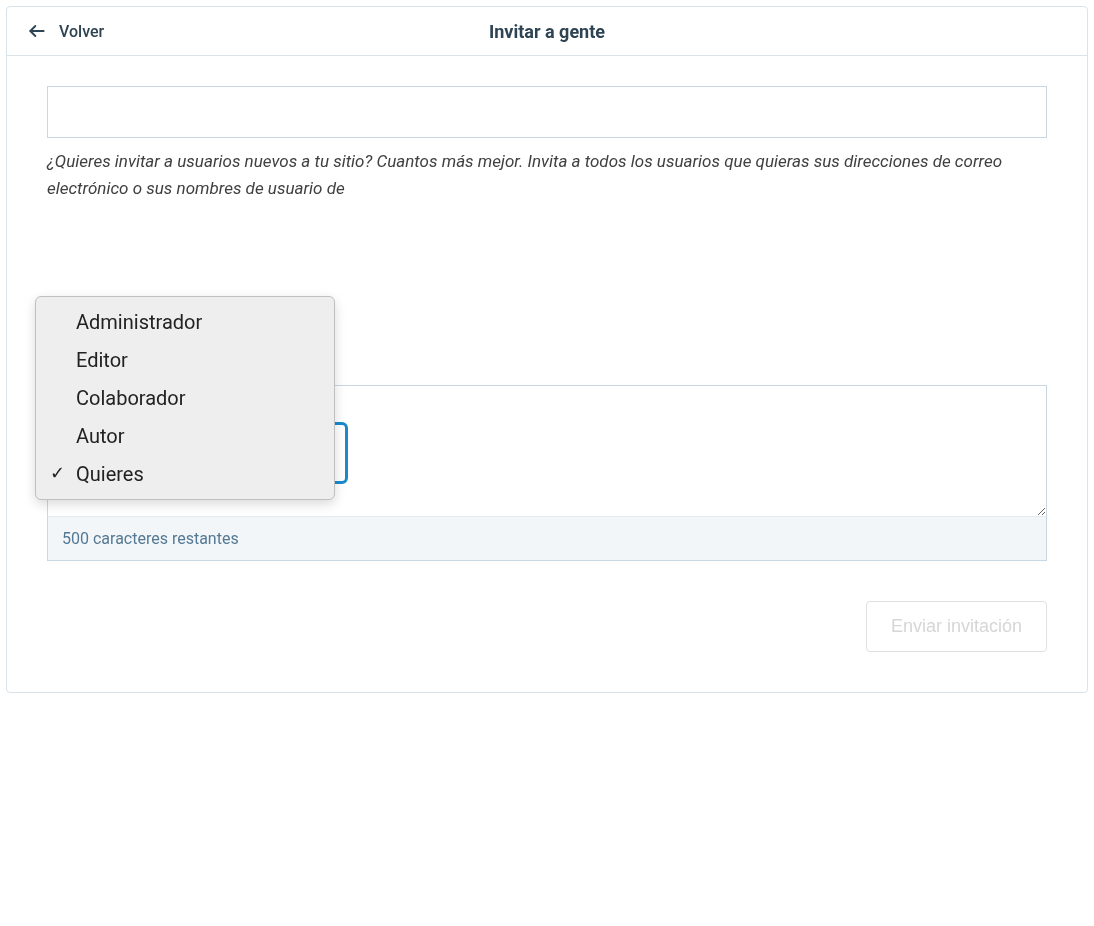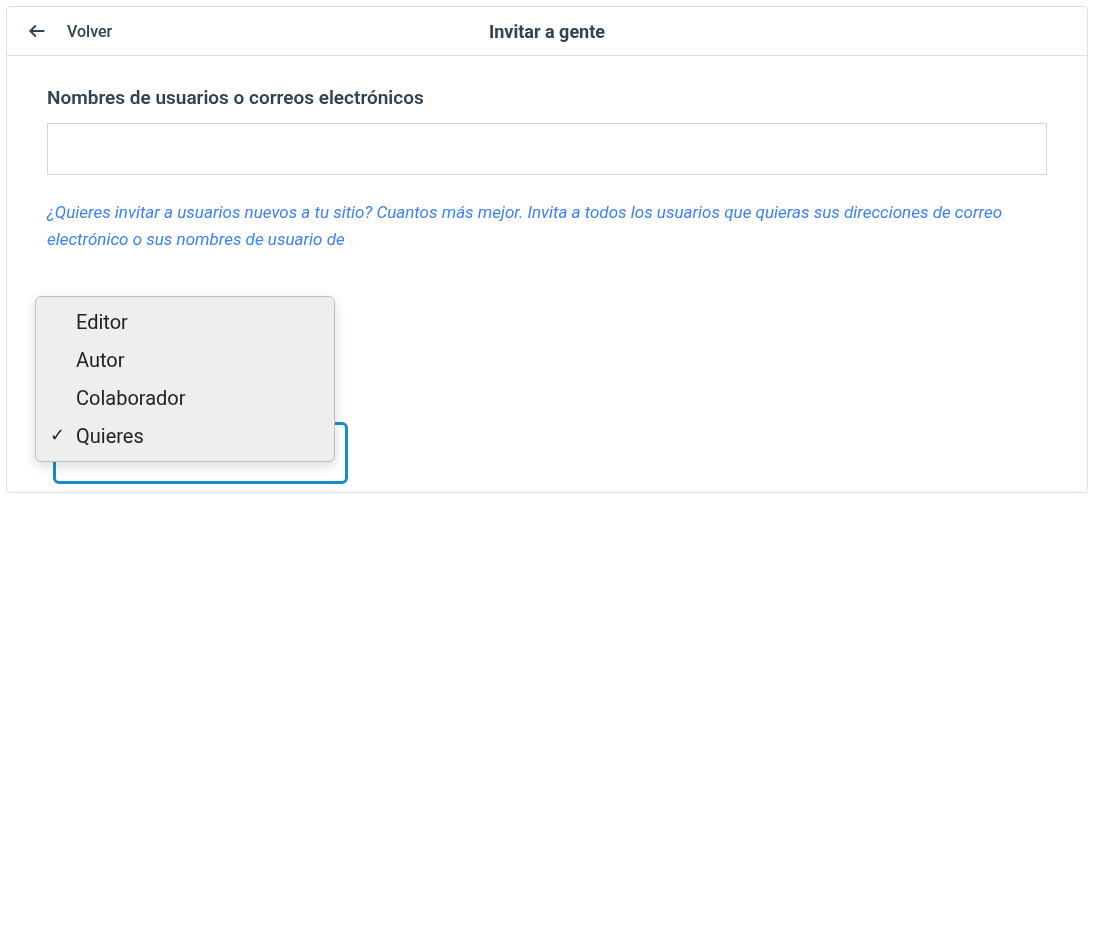--- a/index.html
+++ b/index.html
@@ -21,21 +21,21 @@
     .header {
       display: flex;
       align-items: center;
       padding: 14px 20px;
       border-bottom: 1px solid #d9e3ea;
       position: relative;
     }
     .back-button {
       display: flex;
       align-items: center;
-      gap: 20px;
+      gap: 12px;
       color: #2e4453;
       font-size: 16px;
       cursor: pointer;
       font-weight: 500;
     }
     .back-button svg {
       width: 20px;
       height: 20px;
       stroke: #2e4453;
     }
@@ -65,24 +65,24 @@
     .text-input {
       width: 100%;
       border: 1px solid #c8d7e1;
       padding: 16px;
       font-size: 16px;
       background: #fff;
       border-radius: 0;
     }
     .help-text {
       font-style: italic;
-      color: #3b82f6;
+      color: #404040;
       font-size: 17px;
       line-height: 1.6;
-      margin-top: 24px;
+      margin-top: 10px;
     }
     .dropdown-menu {
       position: absolute;
       top: 240px;
       left: 28px;
       background: #eeeeee;
       border: 1px solid #c0c0c0;
       border-radius: 6px;
       box-shadow: 0 4px 12px rgba(0,0,0,0.15);
       width: 300px;
@@ -170,35 +170,42 @@
         <polyline points="10 18 4 12 10 6"></polyline>
       </svg>
       <span>Volver</span>
     </div>
     <div class="header-title">Invitar a gente</div>
   </div>
 
   <div class="content">
 
     <div class="form-section">
-      <label class="form-label">Nombres de usuarios o correos electrónicos</label>
       <input type="text" class="text-input" value="" style="">
       <div class="help-text">¿Quieres invitar a usuarios nuevos a tu sitio? Cuantos más mejor. Invita a todos los usuarios que quieras sus direcciones de correo electrónico o sus nombres de usuario de</div>
     </div>
 
     <div class="dropdown-underlay"></div>
 
     <div class="dropdown-menu">
+      <div class="dropdown-item">Administrador</div>
       <div class="dropdown-item">Editor</div>
+      <div class="dropdown-item">Colaborador</div>
       <div class="dropdown-item">Autor</div>
-      <div class="dropdown-item">Colaborador</div>
       <div class="dropdown-item selected">Quieres</div>
     </div>
 
     <div class="learn-more">Saber más sobre las funciones</div>
 
     <div class="form-section">
       <label class="form-label">Mensaje personalizado</label>
-    </div>
-
+      <div class="textarea-wrapper">
+        <textarea class="message-textarea" style=""></textarea>
+        <div class="char-counter">500 caracteres restantes</div>
+      </div>
+    </div>
+
+    <div class="button-row">
+      <button class="submit-button" disabled="">Enviar invitación</button>
+    </div>
 
   </div>
 </div>
 
 </body></html>

